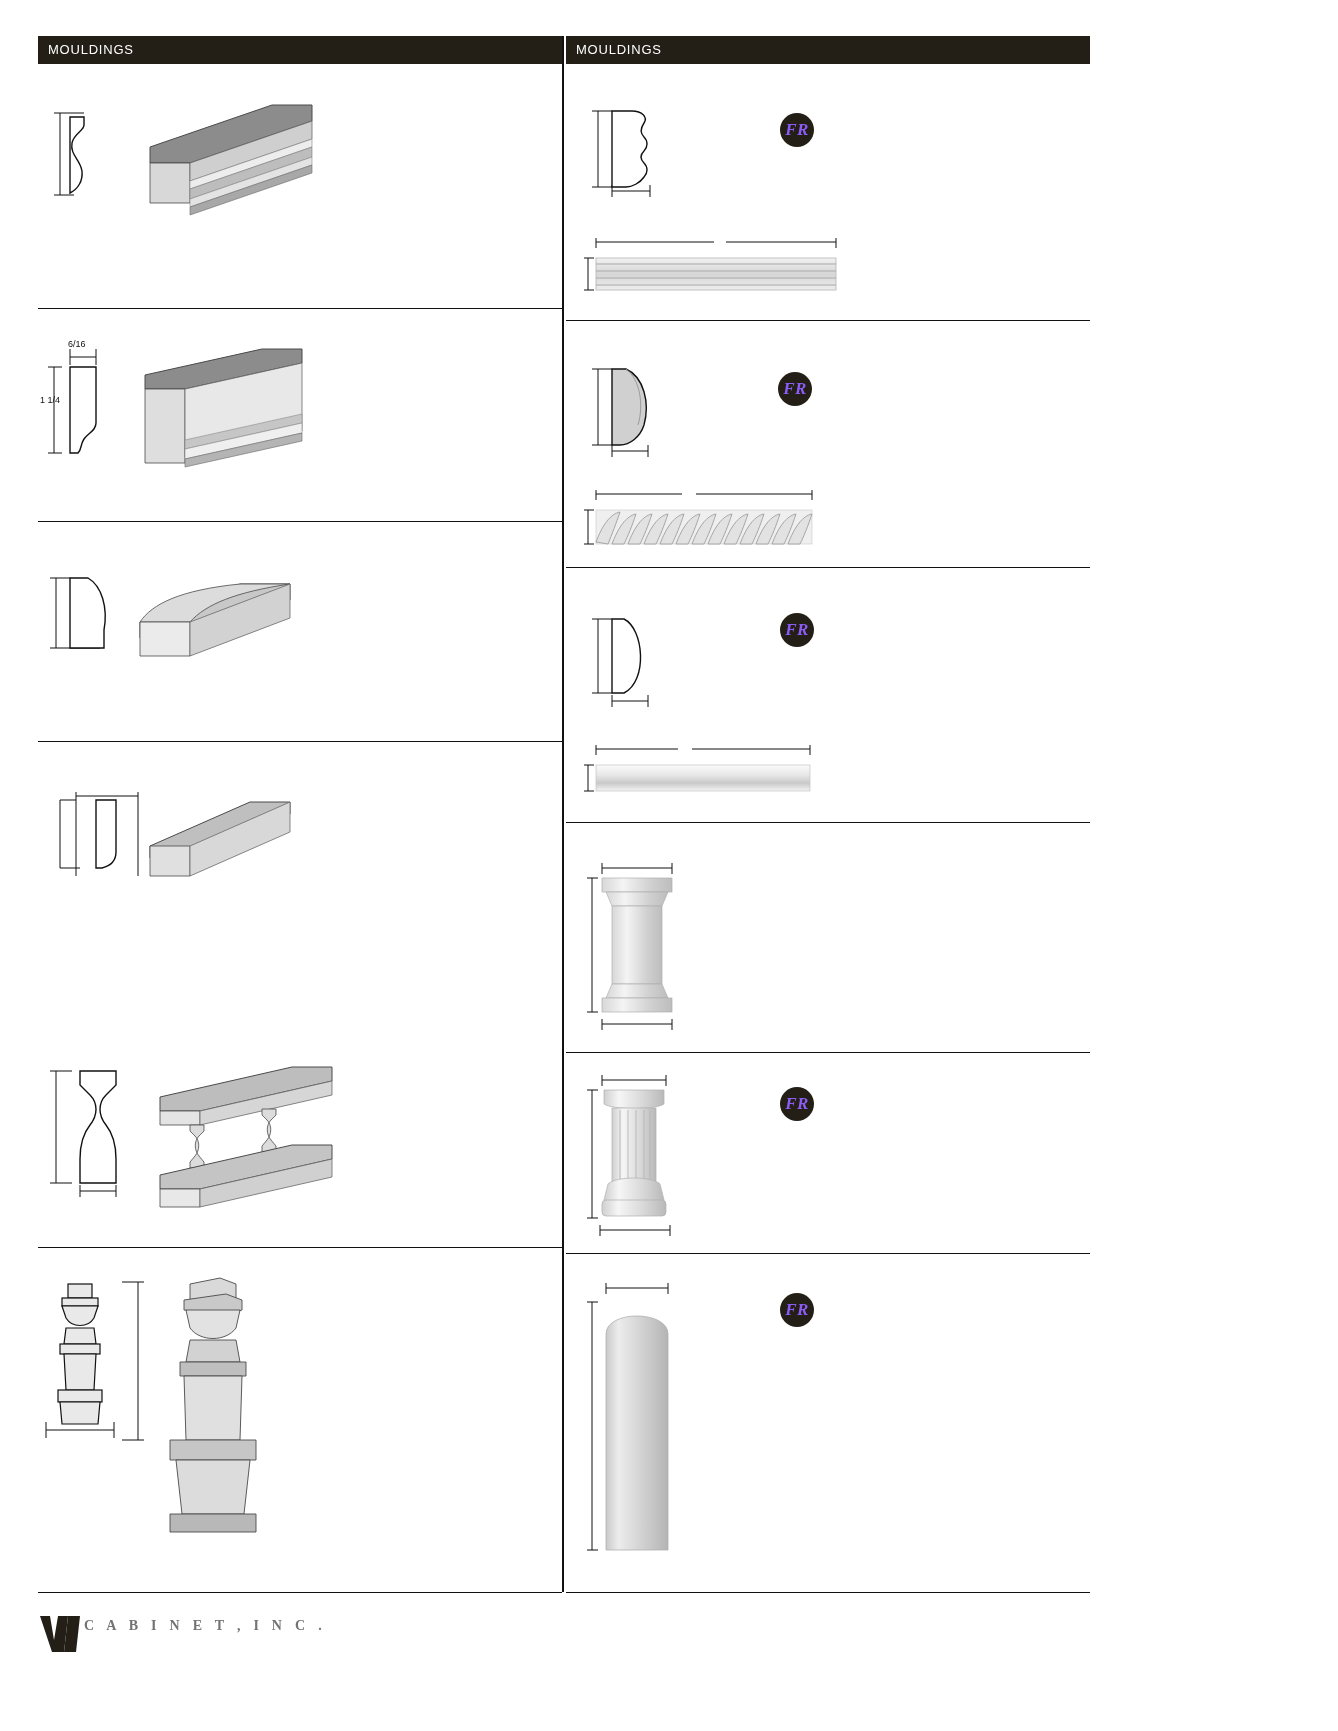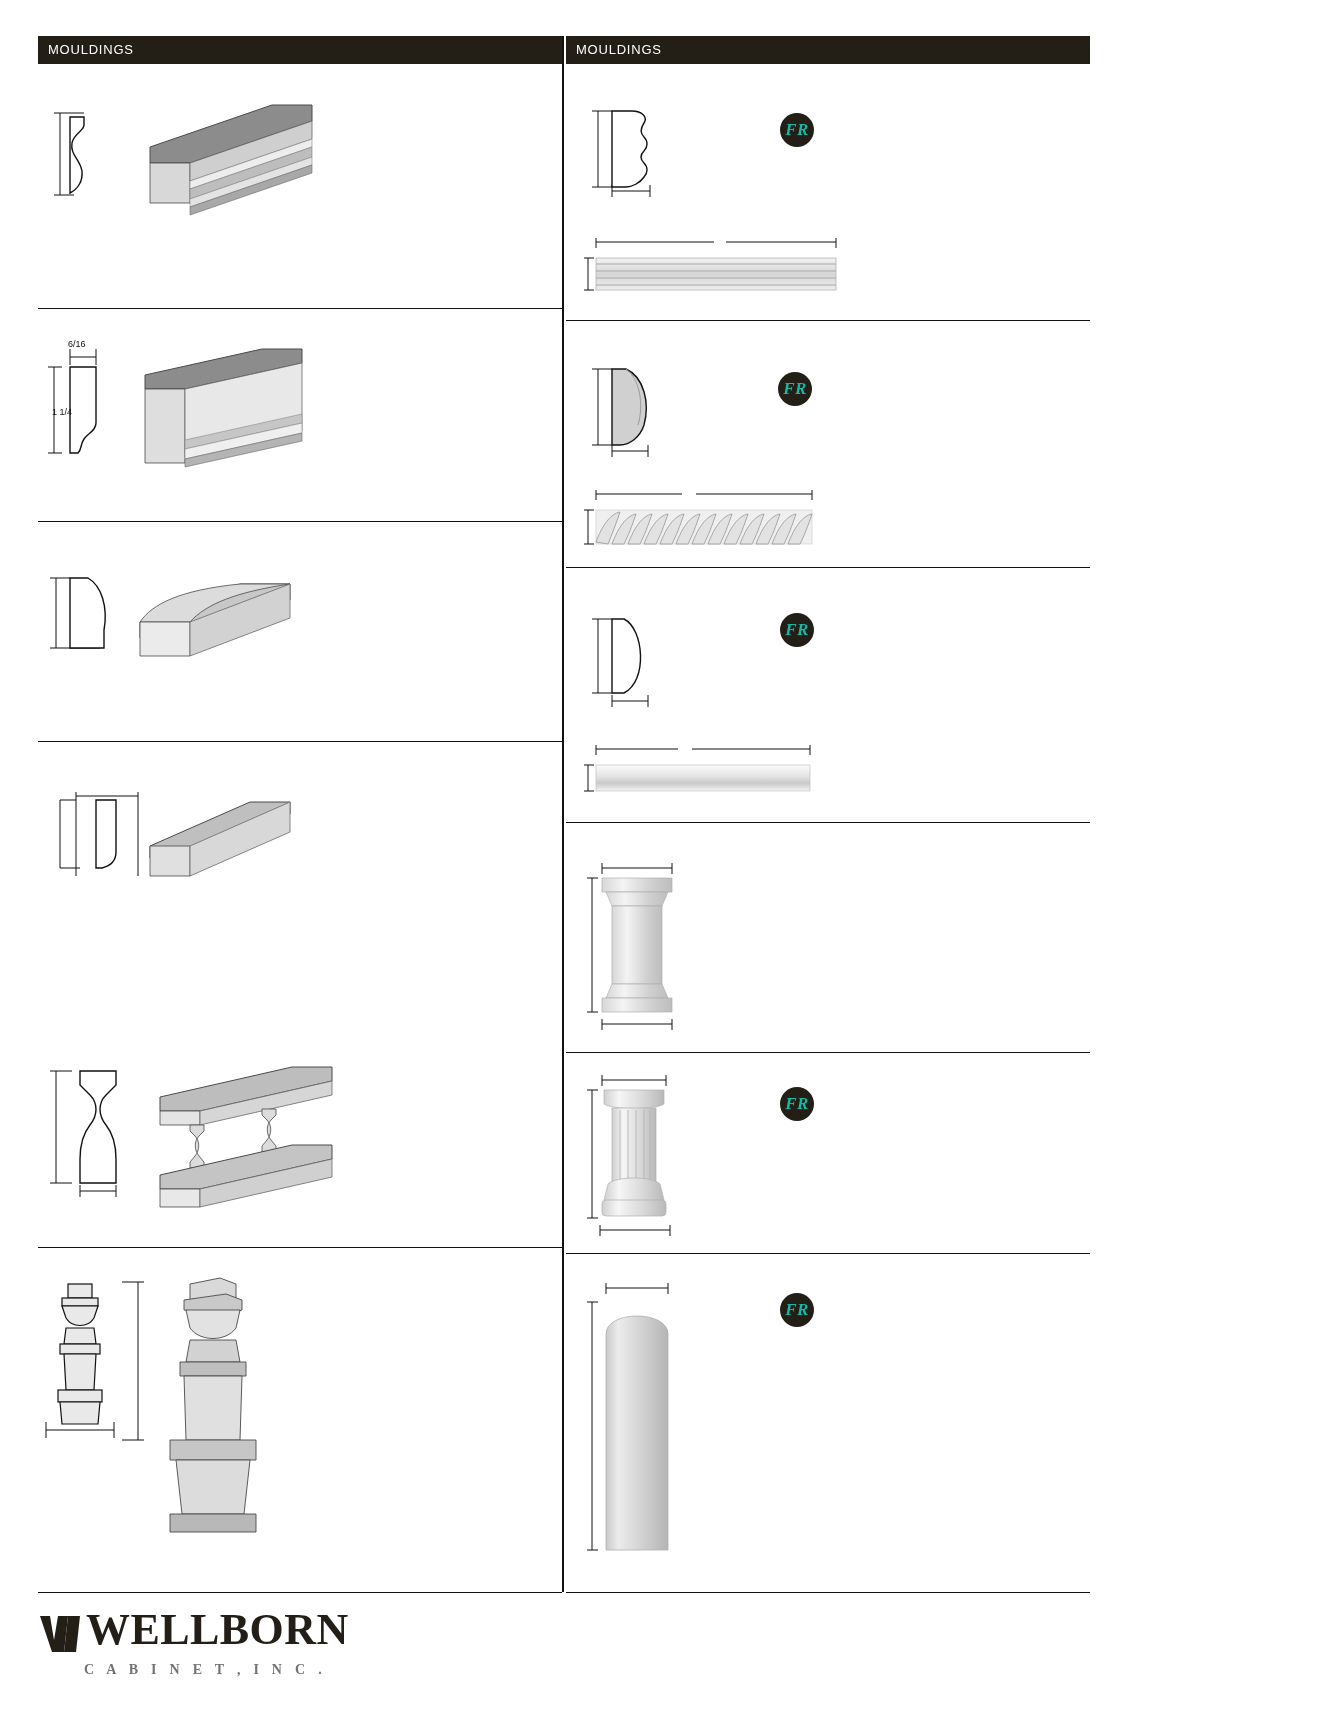--- a/index.html
+++ b/index.html
@@ -68,21 +68,21 @@
 
   svg { display: block; overflow: visible; }
 
   
   .fr-badge {
     position: absolute;
     width: 34px;
     height: 34px;
     border-radius: 50%;
     background: #231f17;
-    color: #14b8a6;
+    color: #8b5cf6;
     font-family: "Liberation Serif", serif;
     font-style: italic;
     font-weight: bold;
     font-size: 17px;
     line-height: 34px;
     text-align: center;
     letter-spacing: 0.02em;
   }
 
   
@@ -191,21 +191,21 @@
       <g>
         <polygon points="105,40 222,14 262,14 262,28 145,54 105,54" fill="#8c8c8c" stroke="#4a4a4a" stroke-width="1"></polygon>
         <polygon points="105,54 145,54 145,128 105,128" fill="#dedede" stroke="#4a4a4a" stroke-width="0.8"></polygon>
         <polygon points="145,54 262,28 262,96 145,122" fill="#e8e8e8" stroke="#6a6a6a" stroke-width="0.8"></polygon>
         <polygon points="145,105 262,79 262,88 145,114" fill="#c6c6c6" stroke="#8a8a8a" stroke-width="0.6"></polygon>
         <polygon points="145,114 262,88 262,98 145,124" fill="#efefef" stroke="#8a8a8a" stroke-width="0.6"></polygon>
         <polygon points="145,124 262,98 262,106 145,132" fill="#b4b4b4" stroke="#6a6a6a" stroke-width="0.6"></polygon>
       </g>
     </svg>
     <div class="dim" style="left:28px; top:4px;">6/16</div>
-    <div class="dim" style="left:0px; top:72px;margin-left:12px;">1 1/4</div>
+    <div class="dim" style="left:0px; top:60px;">1 1/4</div>
   </div>
 
   <div class="cell" style="left:40px; top:560px; width:300px; height:130px;">
     <svg width="300" height="130" viewBox="0 0 300 130">
       <line x1="16" y1="18" x2="16" y2="88" stroke="#111" stroke-width="1"></line>
       <line x1="10" y1="18" x2="30" y2="18" stroke="#111" stroke-width="1"></line>
       <line x1="10" y1="88" x2="60" y2="88" stroke="#111" stroke-width="1"></line>
       <path d="M30,18 L48,18 C62,26 68,48 64,70 L64,88 L30,88 Z" fill="#ffffff" stroke="#111" stroke-width="1.4"></path>
       <g>
         <polygon points="100,62 200,24 250,24 250,40 150,78 100,78" fill="#c8c8c8" stroke="#4a4a4a" stroke-width="1"></polygon>
@@ -494,17 +494,16 @@
       <path d="M20,56 C20,32 82,32 82,56 L82,272 L20,272 Z" fill="url(#pilgrad)" stroke="#b0b0b0" stroke-width="0.8"></path>
     </svg>
   </div>
   <div class="fr-badge" style="left:780px; top:1293px;">FR</div>
 
   <div class="logo">
     <svg class="logo-w" viewBox="0 0 44 44">
       <polygon points="2,4 12,4 16,28 20,4 30,4 26,40 14,40" fill="#231f17"></polygon>
       <polygon points="30,4 42,4 38,40 26,40" fill="#231f17"></polygon>
     </svg>
-    <span class="logo-main" style="padding-left:48px;">WELLBORN</span>
     <span class="logo-sub">C A B I N E T ,   I N C .</span>
   </div>
 
 </div>
 
 </body></html>

